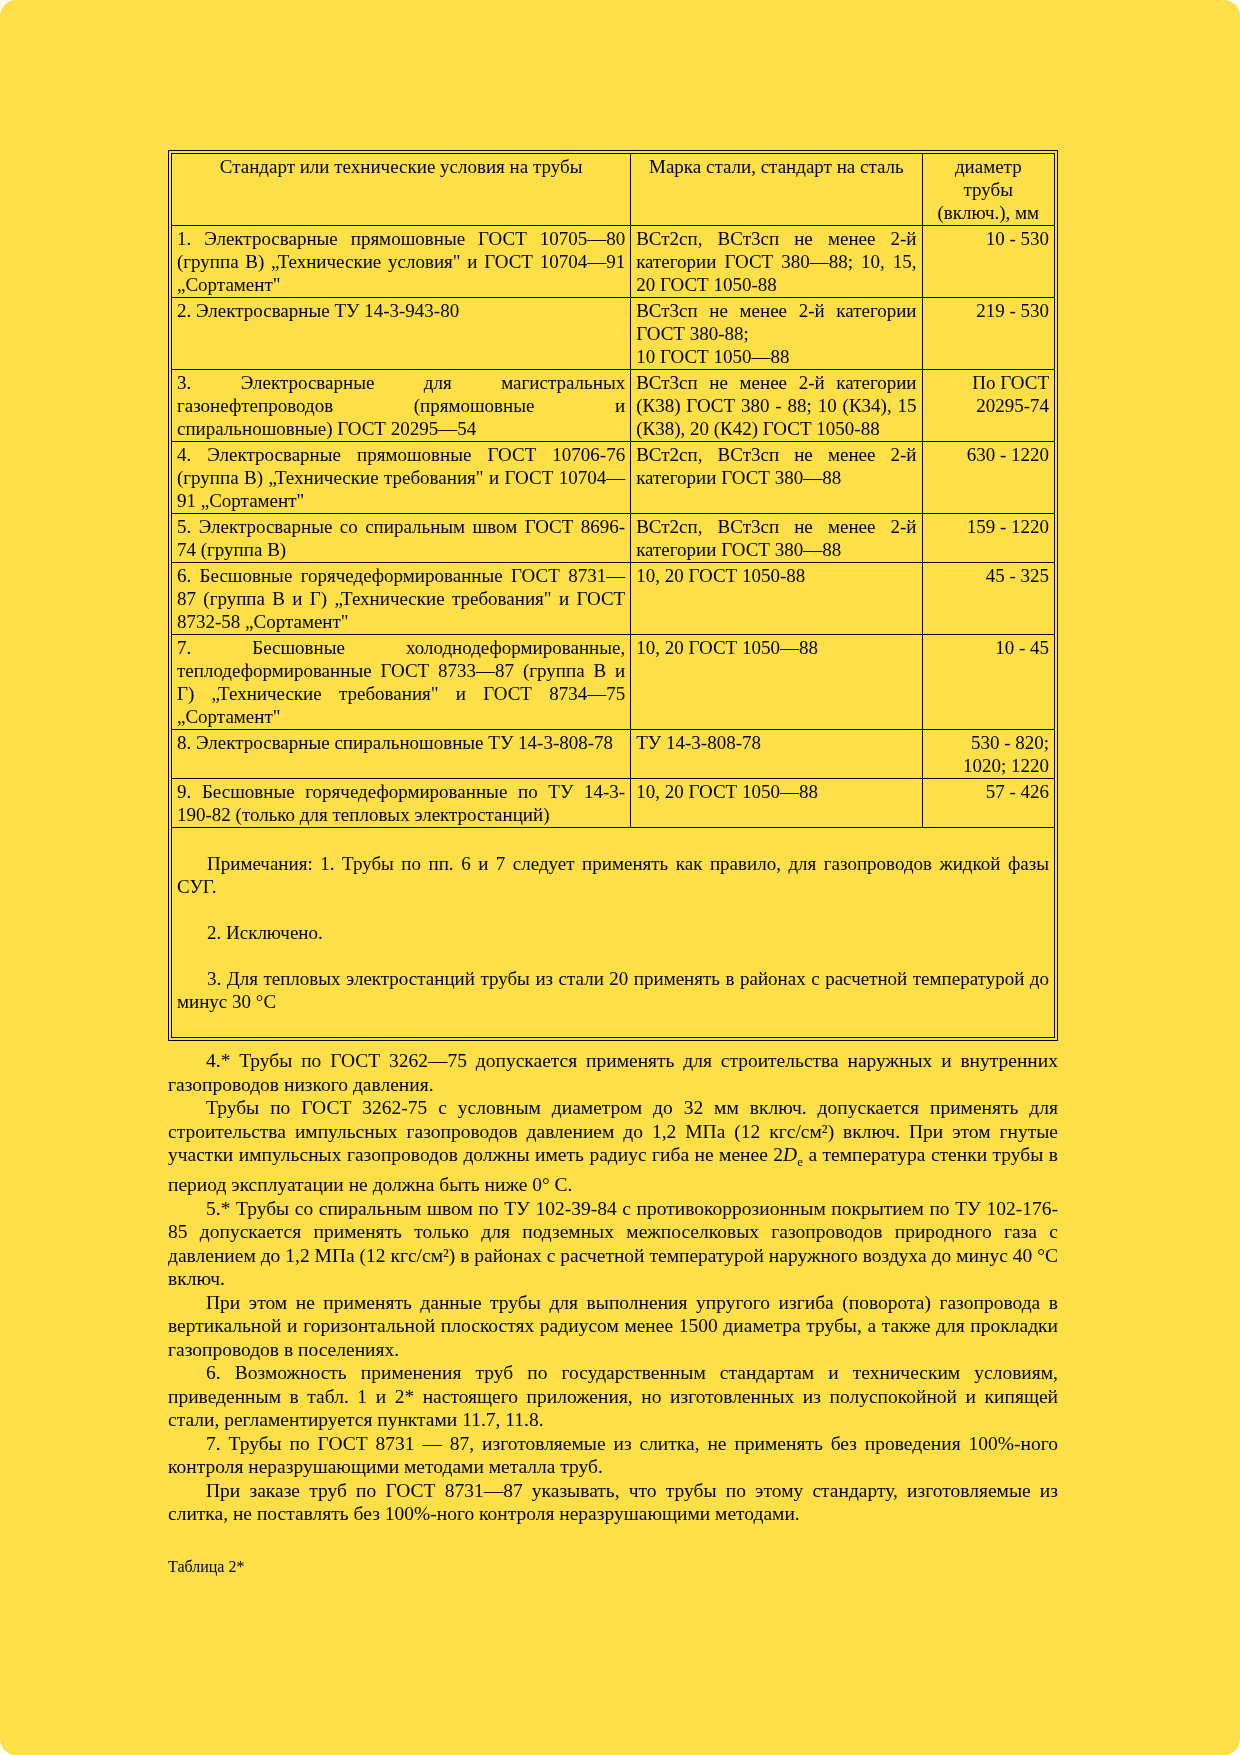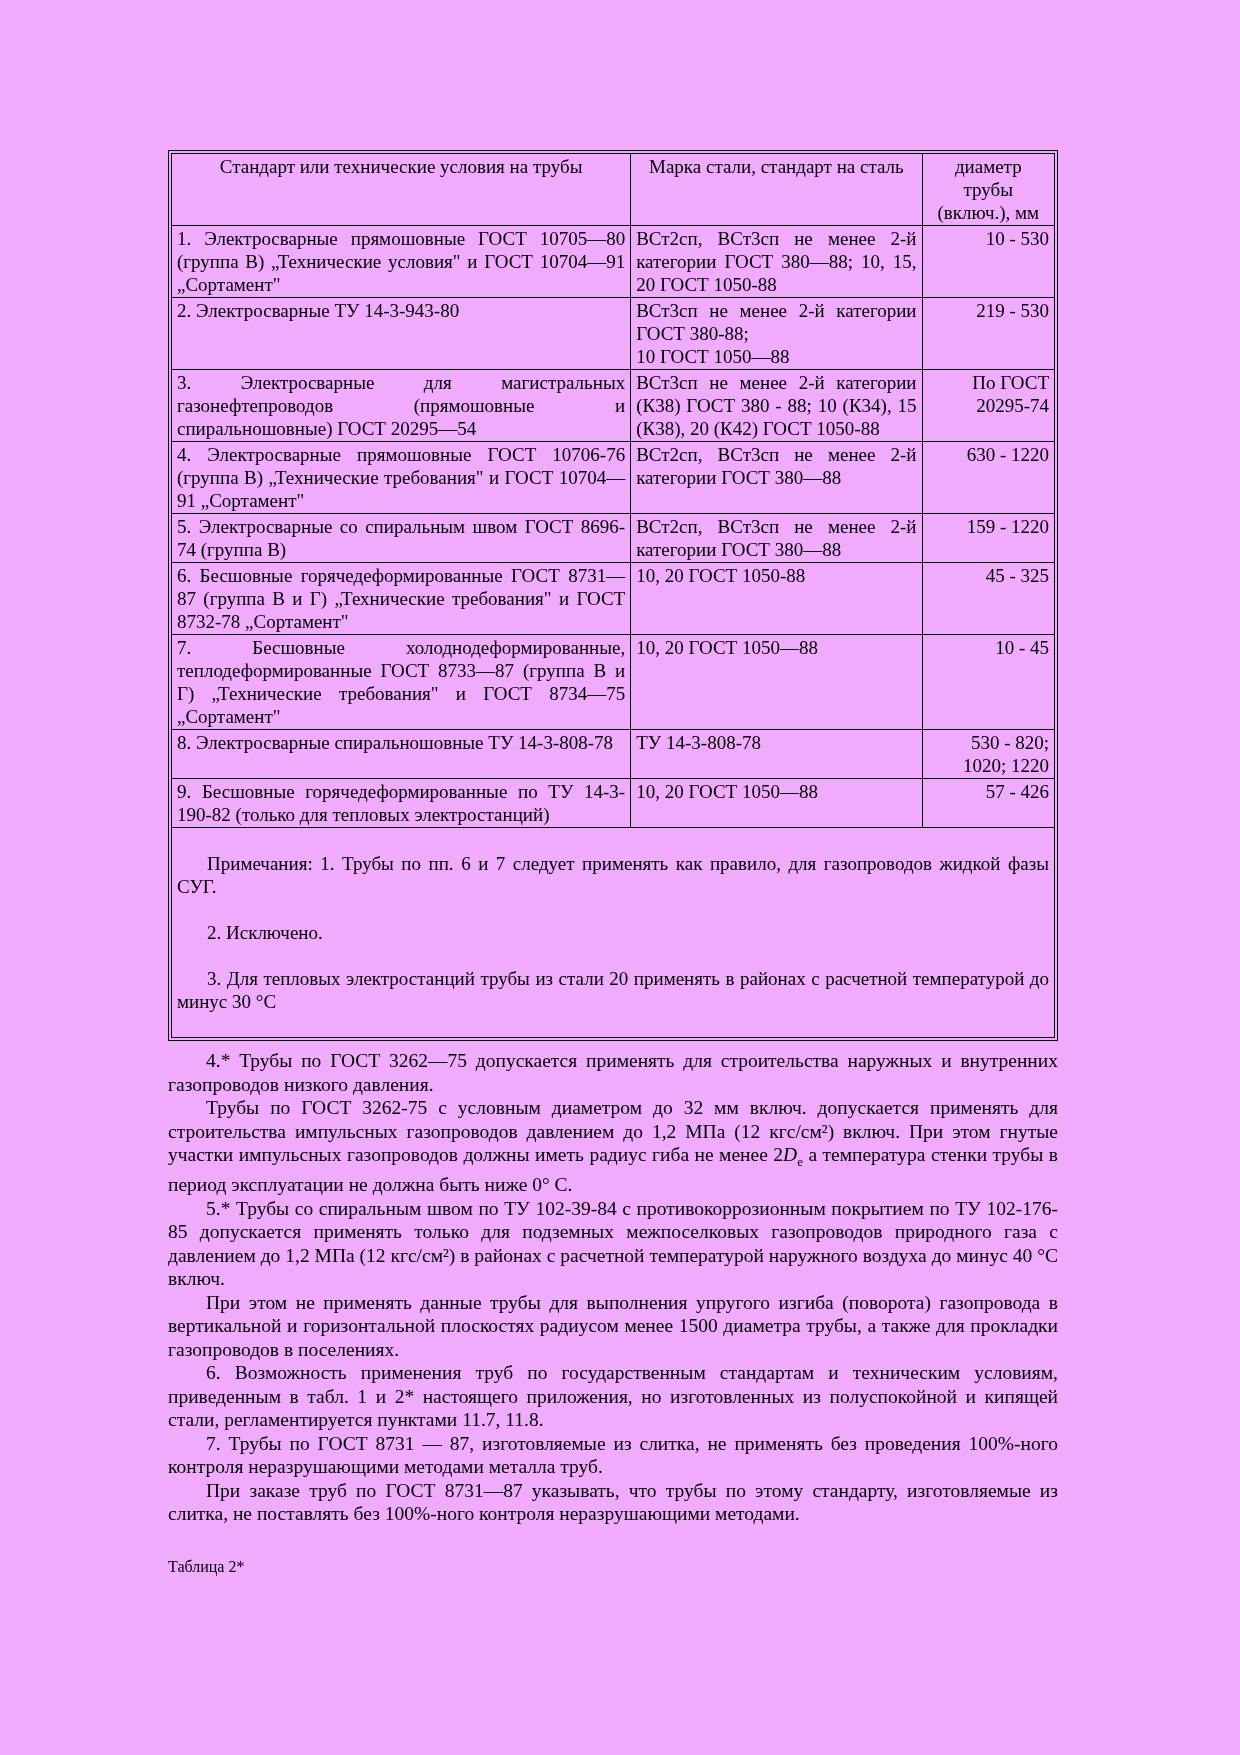--- a/index.html
+++ b/index.html
@@ -1,23 +1,24 @@
 <!DOCTYPE html>
 <html><head>
 <meta charset="utf-8">
 <style>
   html,body { margin:0; padding:0; background:#ffffff; }
   .page {
     position: relative;
     width: 1240px;
     height: 1755px;
-    background: #f0abfc;
+    background: #fde047;
     color: #000;
     font-family: "Liberation Serif", "DejaVu Serif", serif;
     overflow: hidden;
+    border-radius: 16px;
   }
   .content {
     position: absolute;
     left: 168px;
     top: 150px;
     width: 890px;
   }
   
   .tbl-wrap {
     border: 1px solid #000;
@@ -104,21 +105,21 @@
             <td class="c-standard">4. Электросварные прямошовные ГОСТ 10706-76 (группа В) „Технические требования" и ГОСТ 10704—91 „Сортамент"</td>
             <td class="c-steel">ВСт2сп, ВСт3сп не менее 2-й категории ГОСТ 380—88</td>
             <td class="c-diam">630 - 1220</td>
           </tr>
           <tr>
             <td class="c-standard">5. Электросварные со спиральным швом ГОСТ 8696-74 (группа В)</td>
             <td class="c-steel">ВСт2сп, ВСт3сп не менее 2-й категории ГОСТ 380—88</td>
             <td class="c-diam">159 - 1220</td>
           </tr>
           <tr>
-            <td class="c-standard">6. Бесшовные горячедеформированные ГОСТ 8731—87 (группа В и Г) „Технические требования" и ГОСТ 8732-78 „Сортамент"</td>
+            <td class="c-standard">6. Бесшовные горячедеформированные ГОСТ 8731—87 (группа В и Г) „Технические требования" и ГОСТ 8732-58 „Сортамент"</td>
             <td class="c-steel">10, 20 ГОСТ 1050-88</td>
             <td class="c-diam">45 - 325</td>
           </tr>
           <tr>
             <td class="c-standard">7. Бесшовные холоднодеформированные, теплодеформированные ГОСТ 8733—87 (группа В и Г) „Технические требования" и ГОСТ 8734—75 „Сортамент"</td>
             <td class="c-steel">10, 20 ГОСТ 1050—88</td>
             <td class="c-diam">10 - 45</td>
           </tr>
           <tr>
             <td class="c-standard">8. Электросварные спиральношовные ТУ 14-3-808-78</td>

